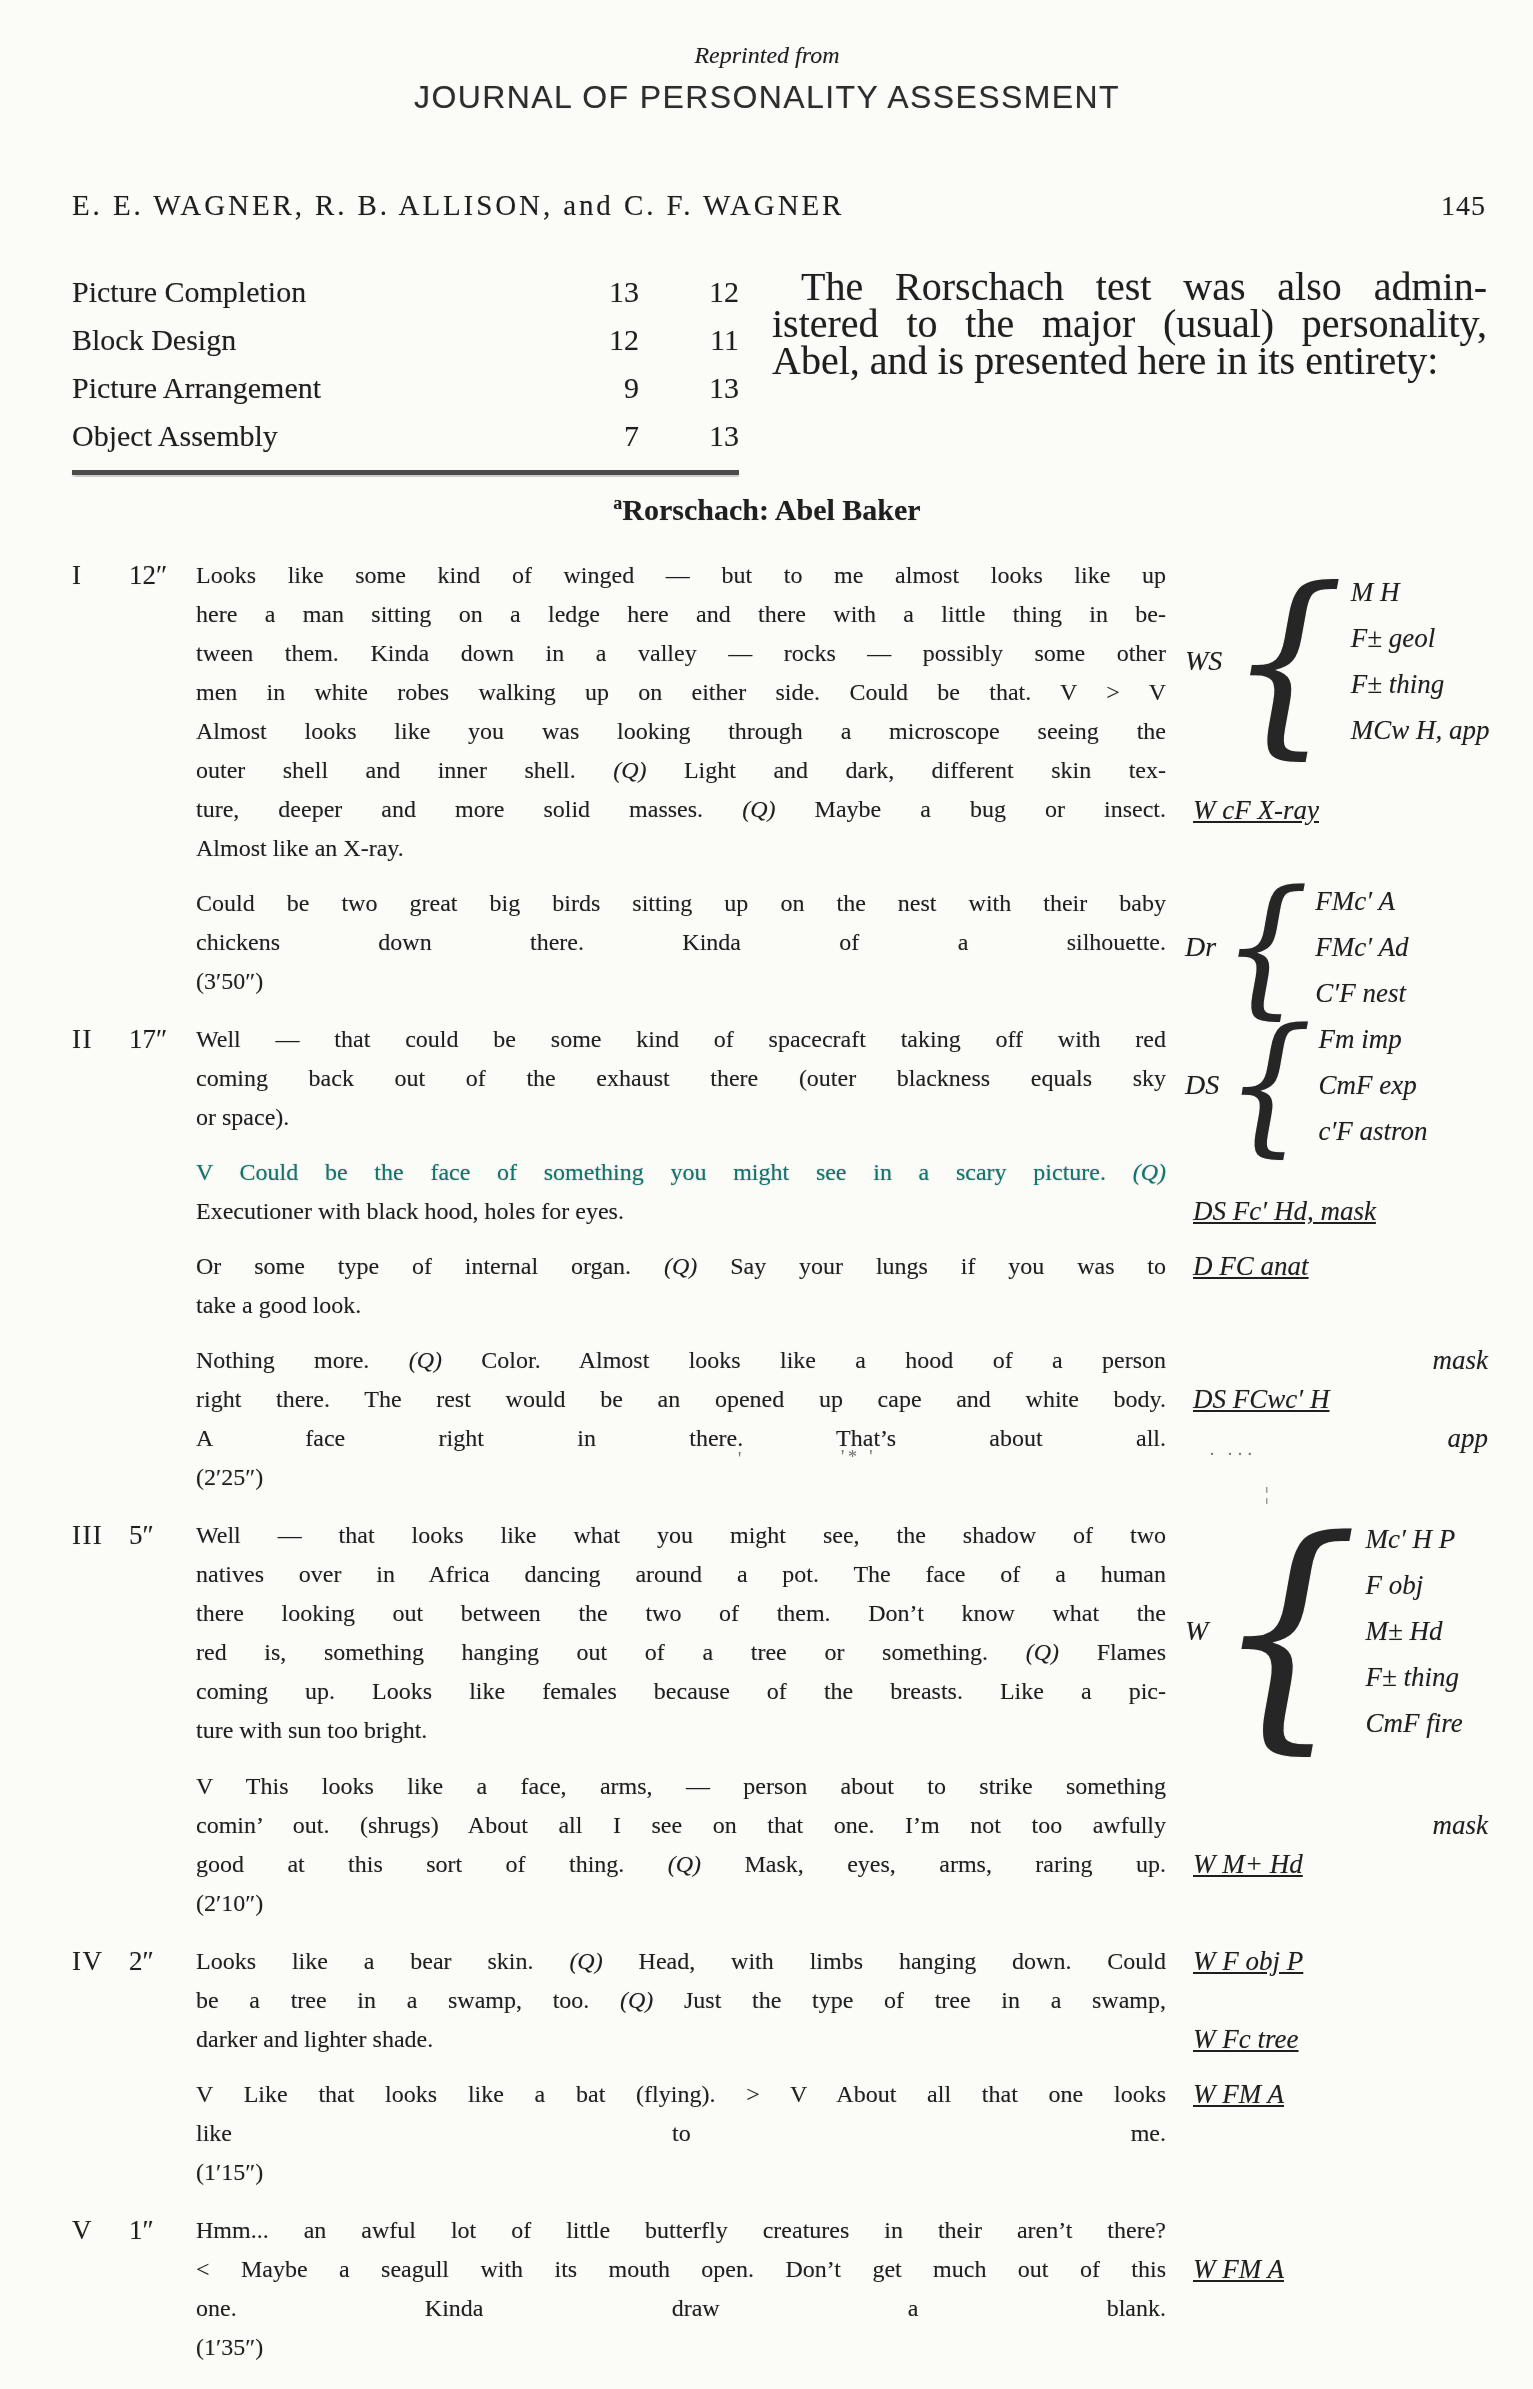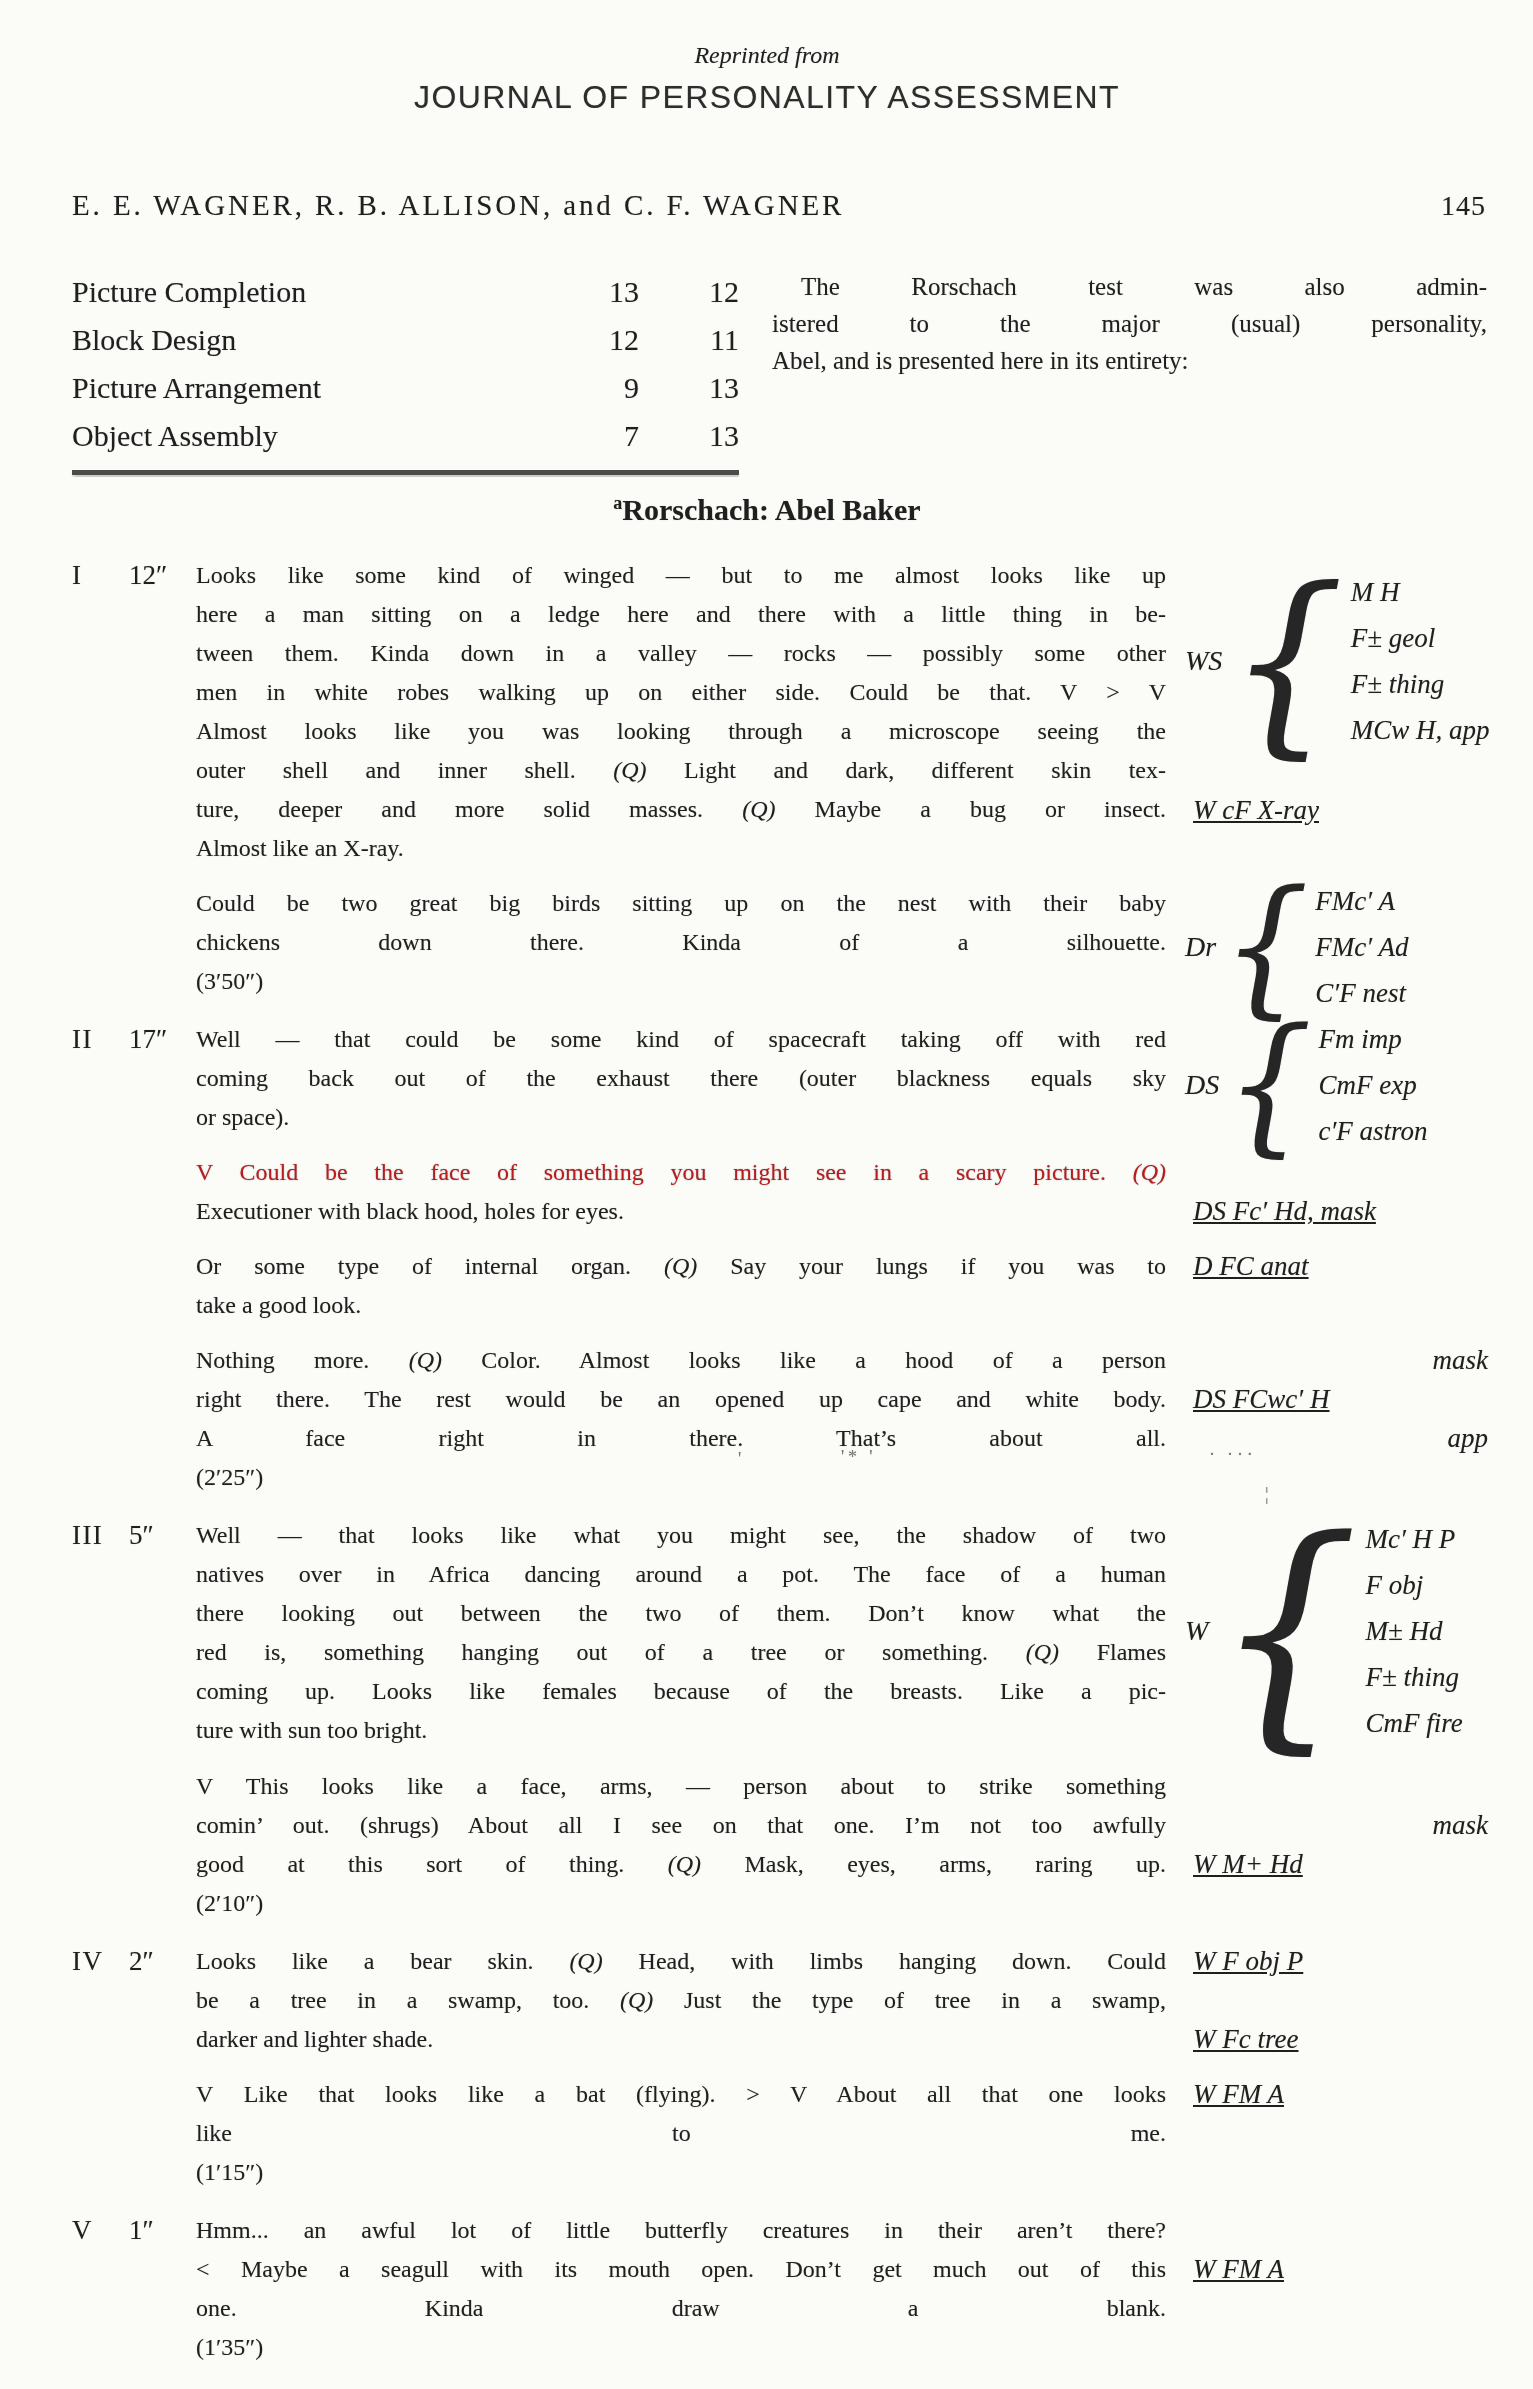--- a/index.html
+++ b/index.html
@@ -24,37 +24,37 @@
   .pageno  { font-size:28px; letter-spacing:1px; }
   
   .topsec { display:flex; margin:46px 47px 0 72px; gap:33px; }
   .tablewrap { width:667px; }
   .srow { display:flex; font-size:30px; line-height:48px; }
   .slabel { flex:1; }
   .s1 { width:91px; text-align:right; }
   .s2 { width:100px; text-align:right; }
   .rule { height:4.3px; background:#4b4b4b; margin-top:10.5px;
           box-shadow:0 1.9px 1px rgba(60,60,60,.25); }
-  .intro { flex:1; font-size:25px; line-height:37px; }
+  .intro { flex:1; font-size:40px; line-height:37px; }
   .iline { text-align:justify; text-align-last:justify; }
   .iline.first { text-indent:29px; }
   .iline.last { text-align-last:left; }
   
   .heading { text-align:center; margin-top:18px; font-size:30px; font-weight:bold; }
   .heading sup { font-size:18px; }
   
   .protocol { margin:29px 43px 0 72px; }
   .card { margin-bottom:19px; }
   .resp { display:flex; margin-bottom:16.2px; }
   .resp:last-child { margin-bottom:0; }
   .cnum  { width:57px; font-size:27px; line-height:39px; letter-spacing:1.4px; }
   .ctime { width:67px; font-size:27px; line-height:39px; }
   .ctext { width:970px; font-size:24px; line-height:39px; }
   .tline.j { text-align:justify; text-align-last:justify; }
-  .tline.faint { color:#b91c1c; text-shadow:0 0 1.4px rgba(90,90,95,.55);font-family:Liberation Serif, serif; }
+  .tline.faint { color:#0f766e; text-shadow:0 0 1.4px rgba(90,90,95,.55);font-family:Liberation Serif, serif; }
   .cscores { flex:1; position:relative; font-style:italic; font-size:27px; }
   .plain-score { position:absolute; white-space:nowrap; line-height:39px; }
   .plain-score.left  { left:27px;text-decoration:underline; }
   .plain-score.right { right:2.9px; }
   .brace-group { position:absolute; left:19px; display:flex; align-items:center; }
   .brace-label { font-size:28px; margin-right:5.7px; }
   .brace-char  { font-family:"DejaVu Serif", serif; line-height:1;
                  transform:scaleY(1.08); transform-origin:center; margin-right:5.7px;
                  font-weight:400; color:#262626; }
   .brace-items div { line-height:46px; white-space:nowrap; }

